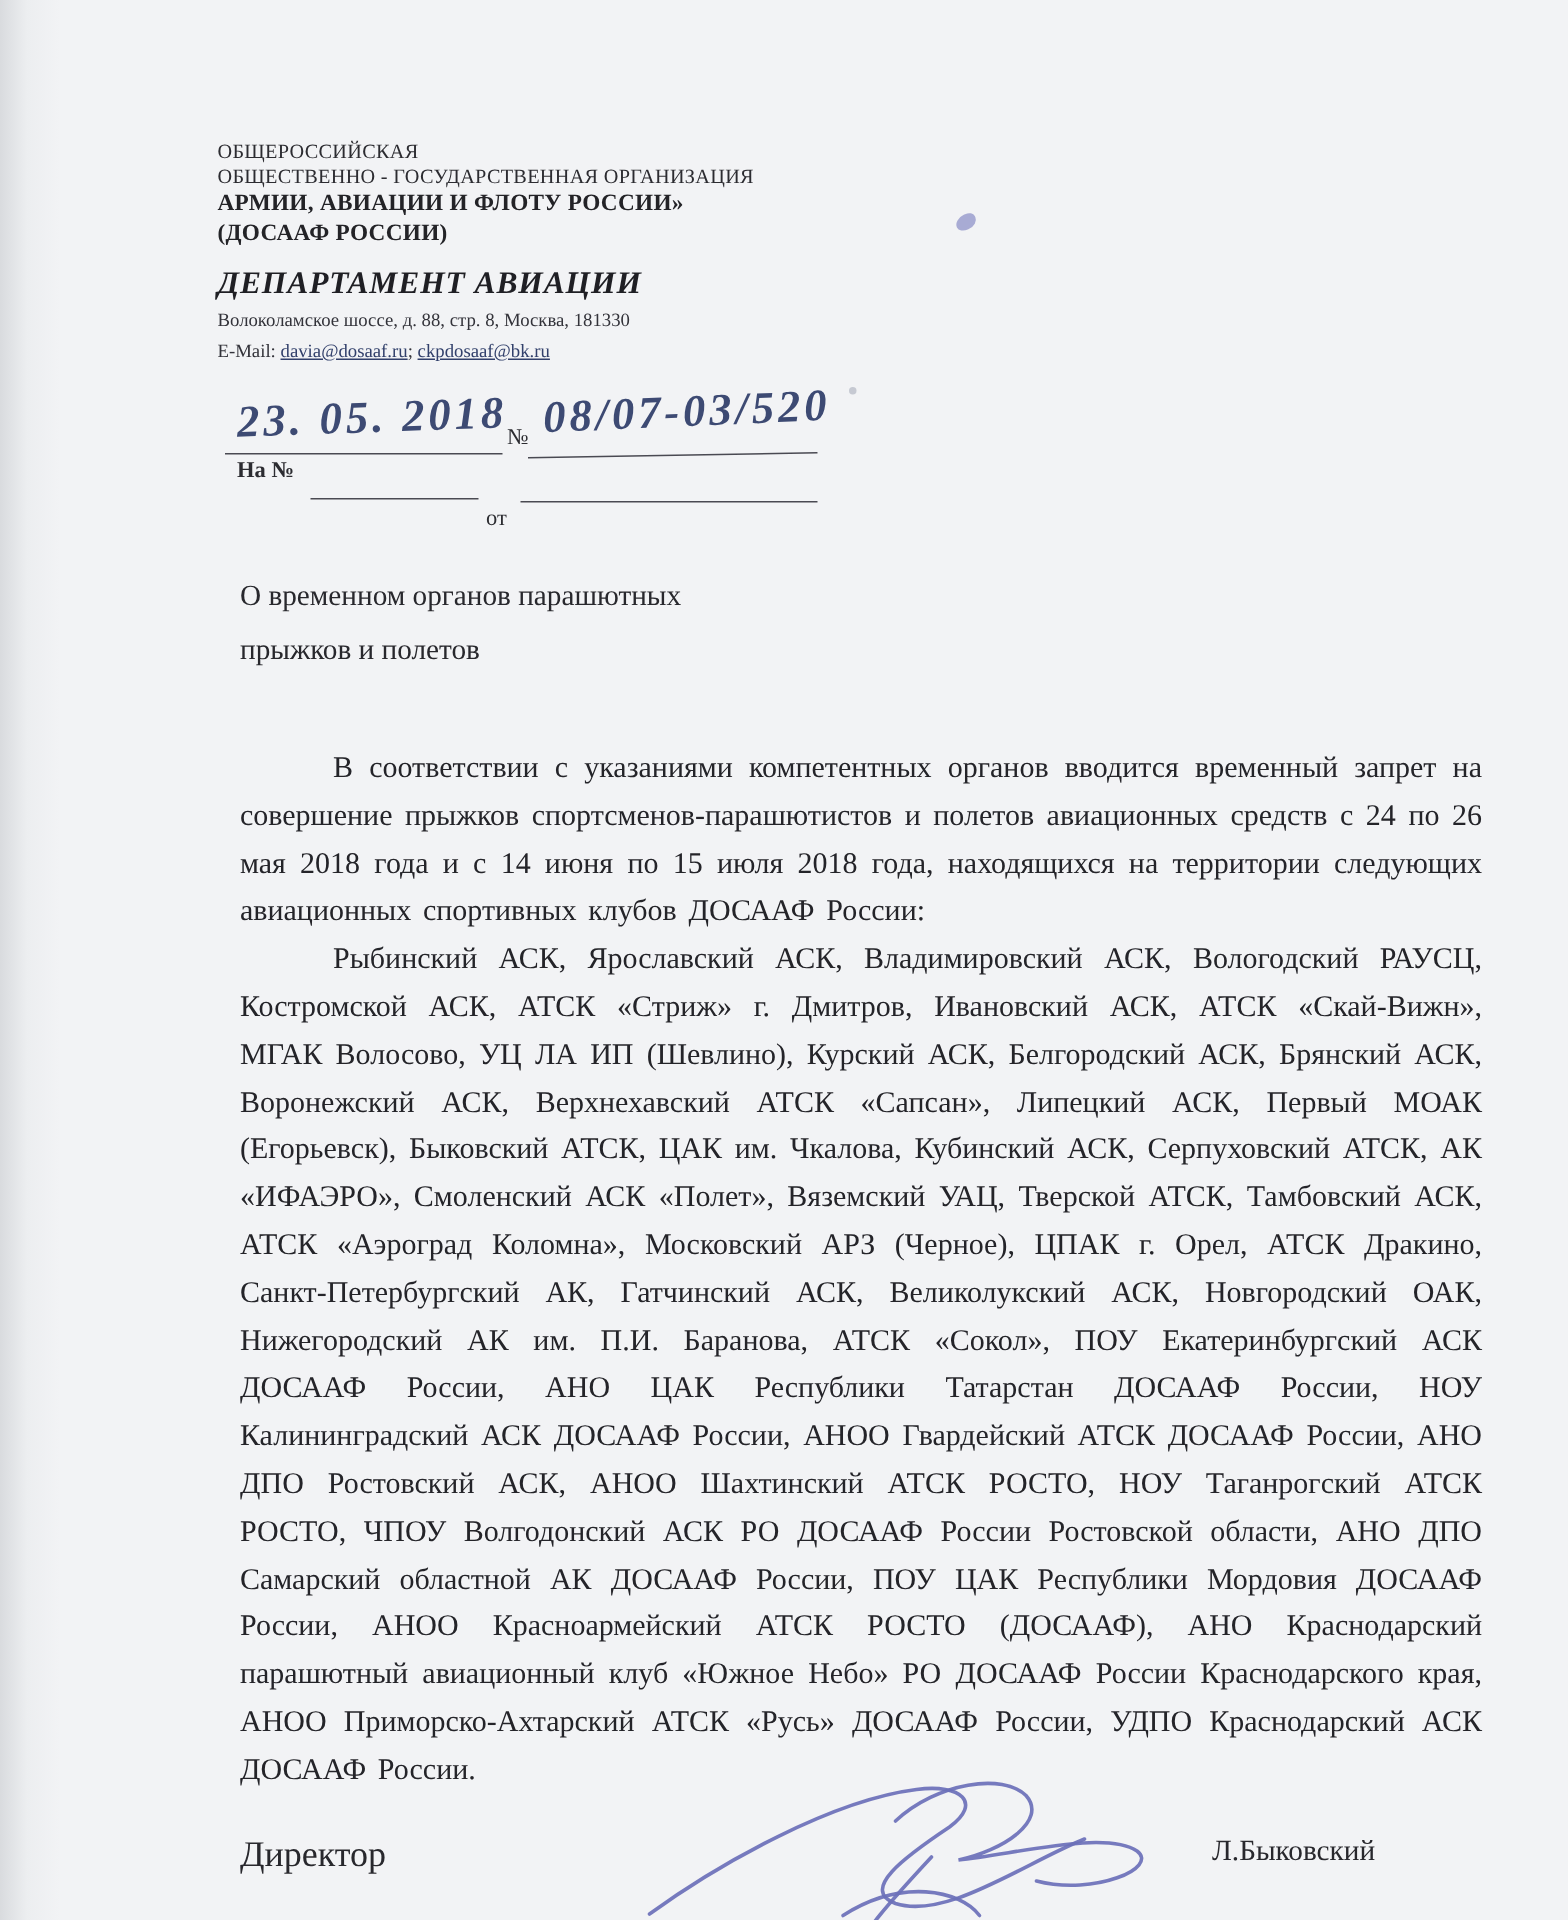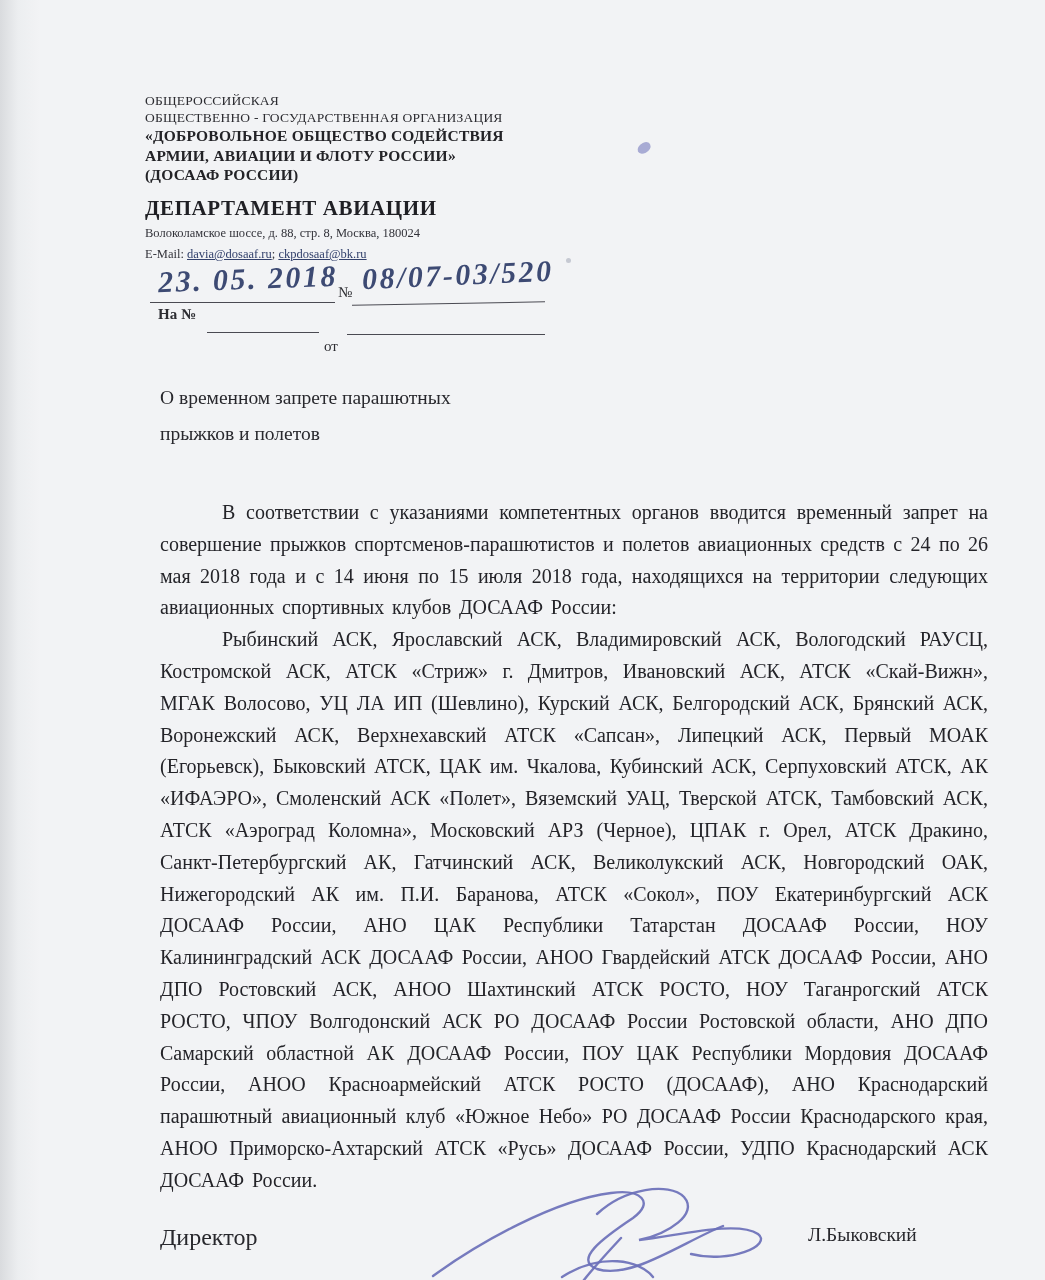--- a/index.html
+++ b/index.html
@@ -17,21 +17,21 @@
   .page{
     position:absolute;inset:0;
     background:linear-gradient(to right,#d9dbde 0px,#eceef0 18px,var(--page-bg) 40px);
   }
   
   .letterhead{
     position:absolute;left:145px;top:92px;width:402px;text-align:left;
   }
   .org-small{font-size:13.5px;line-height:17px;letter-spacing:.2px;color:#2c2c31;}
   .org-bold{font-size:15.5px;line-height:19.5px;font-weight:700;letter-spacing:.2px;color:#232327;}
-  .department{font-size:21px;font-weight:700;letter-spacing:.6px;margin-top:11px;color:#1f1f24;}
+  .department{font-size:21px;font-weight:700;letter-spacing:.6px;margin-top:11px;color:#1f1f24;font-style:italic;}
   .contact{font-size:12.5px;line-height:18px;margin-top:3px;color:#33333a;}
   .contact:first-of-type{margin-top:10px;}
   .email a{color:var(--link);text-decoration:underline;margin-top:11px;}
   
   .hw{
     font-style:italic;font-weight:600;color:var(--ink);
     letter-spacing:2.5px;white-space:nowrap;
   }
   .hw-date{position:absolute;left:158px;top:262px;font-size:30px;transform:rotate(-2deg);}
   .hw-number{position:absolute;left:362px;top:258px;font-size:30px;transform:rotate(-2.5deg);}
@@ -64,25 +64,24 @@
   .ink-dot{position:absolute;left:566px;top:258px;width:5px;height:5px;background:#9aa0b0;border-radius:50%;opacity:.5;}
 </style>
 </head>
 <body>
 
 <div class="page">
 
   <div class="letterhead">
     <div class="org-small">ОБЩЕРОССИЙСКАЯ</div>
     <div class="org-small">ОБЩЕСТВЕННО - ГОСУДАРСТВЕННАЯ ОРГАНИЗАЦИЯ</div>
-    <div class="org-bold">«ДОБРОВОЛЬНОЕ ОБЩЕСТВО СОДЕЙСТВИЯ</div>
     <div class="org-bold">АРМИИ, АВИАЦИИ И ФЛОТУ РОССИИ»</div>
     <div class="org-bold">(ДОСААФ РОССИИ)</div>
     <div class="department">ДЕПАРТАМЕНТ АВИАЦИИ</div>
-    <div class="contact">Волоколамское шоссе, д. 88, стр. 8, Москва, 180024</div>
+    <div class="contact">Волоколамское шоссе, д. 88, стр. 8, Москва, 181330</div>
     <div class="contact email">
       <span>E-Mail:</span>
       <a>davia@dosaaf.ru</a><span>;</span>
       <a>ckpdosaaf@bk.ru</a>
     </div>
   </div>
 
   <div class="hw hw-date">23. 05. 2018</div>
   <div class="uline ul-date"></div>
   <div class="num-label">№</div>
@@ -91,21 +90,21 @@
   <div class="na-label">На №</div>
   <div class="uline ul-na"></div>
   <div class="ot-label">от</div>
   <div class="uline ul-ot"></div>
 
 
   <div class="ink-speck"></div>
   <div class="ink-dot"></div>
 
   <div class="subject">
-    <div>О временном запрете парашютных</div>
+    <div>О временном органов парашютных</div>
     <div>прыжков и полетов</div>
   </div>
 
   <div class="body-text">
     <p>В соответствии с указаниями компетентных органов вводится временный запрет на совершение прыжков спортсменов-парашютистов и полетов авиационных средств с  24 по 26 мая 2018 года и с 14 июня по        15 июля 2018 года, находящихся на территории следующих авиационных спортивных клубов ДОСААФ России:</p>
     <p>Рыбинский АСК, Ярославский АСК, Владимировский АСК, Вологодский РАУСЦ, Костромской АСК, АТСК «Стриж» г. Дмитров, Ивановский АСК, АТСК «Скай-Вижн», МГАК Волосово, УЦ ЛА ИП (Шевлино), Курский АСК, Белгородский АСК, Брянский АСК, Воронежский АСК, Верхнехавский АТСК «Сапсан», Липецкий АСК, Первый МОАК (Егорьевск), Быковский АТСК, ЦАК им. Чкалова, Кубинский АСК, Серпуховский АТСК, АК «ИФАЭРО», Смоленский АСК «Полет», Вяземский УАЦ, Тверской АТСК, Тамбовский АСК, АТСК «Аэроград Коломна», Московский АРЗ (Черное), ЦПАК г. Орел, АТСК Дракино, Санкт-Петербургский АК, Гатчинский АСК, Великолукский АСК, Новгородский ОАК, Нижегородский АК им. П.И. Баранова, АТСК «Сокол», ПОУ Екатеринбургский АСК ДОСААФ России, АНО ЦАК Республики Татарстан ДОСААФ России, НОУ Калининградский АСК ДОСААФ России, АНОО Гвардейский АТСК ДОСААФ России, АНО ДПО Ростовский АСК, АНОО Шахтинский АТСК РОСТО, НОУ Таганрогский АТСК РОСТО, ЧПОУ Волгодонский АСК РО ДОСААФ России Ростовской области, АНО ДПО Самарский областной АК ДОСААФ России, ПОУ ЦАК Республики Мордовия ДОСААФ России, АНОО Красноармейский АТСК РОСТО (ДОСААФ), АНО Краснодарский парашютный авиационный клуб «Южное Небо» РО ДОСААФ России Краснодарского края, АНОО Приморско-Ахтарский АТСК «Русь» ДОСААФ России, УДПО Краснодарский АСК ДОСААФ России.</p>
   </div>
 
   <div class="sig-title">Директор</div>
   <svg class="sig-scrawl" viewBox="0 0 370 100" xmlns="http://www.w3.org/2000/svg">

